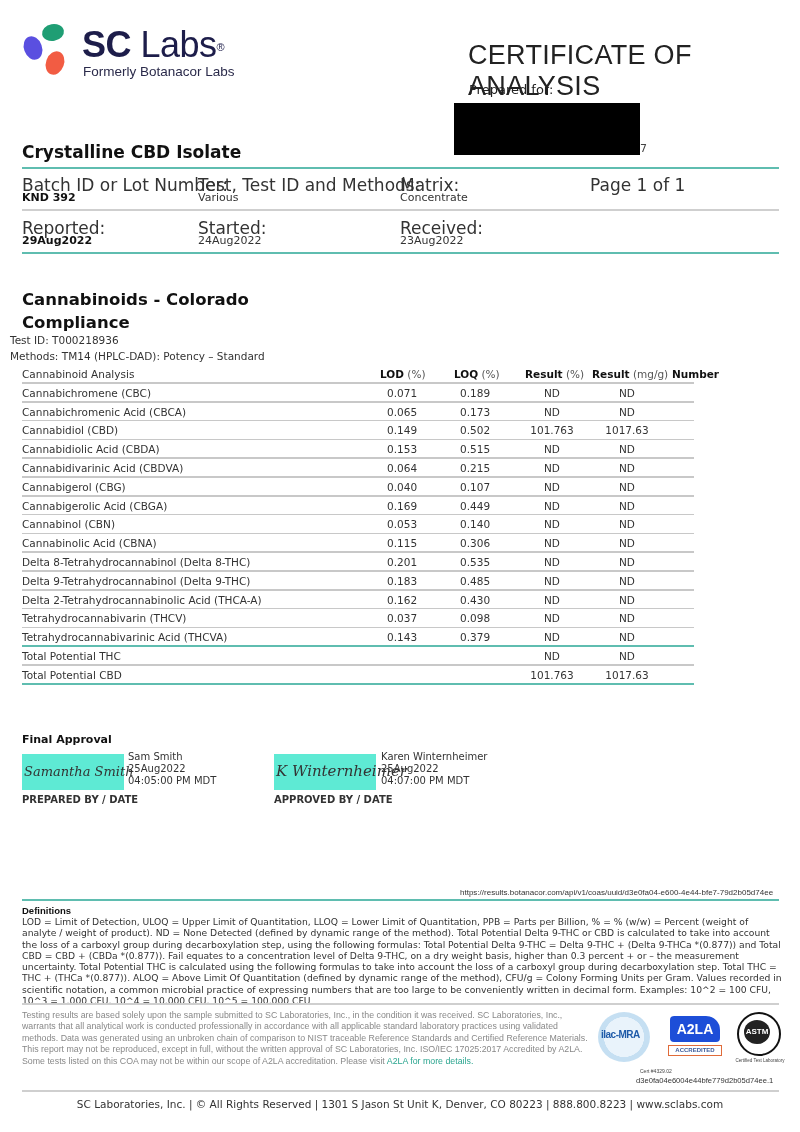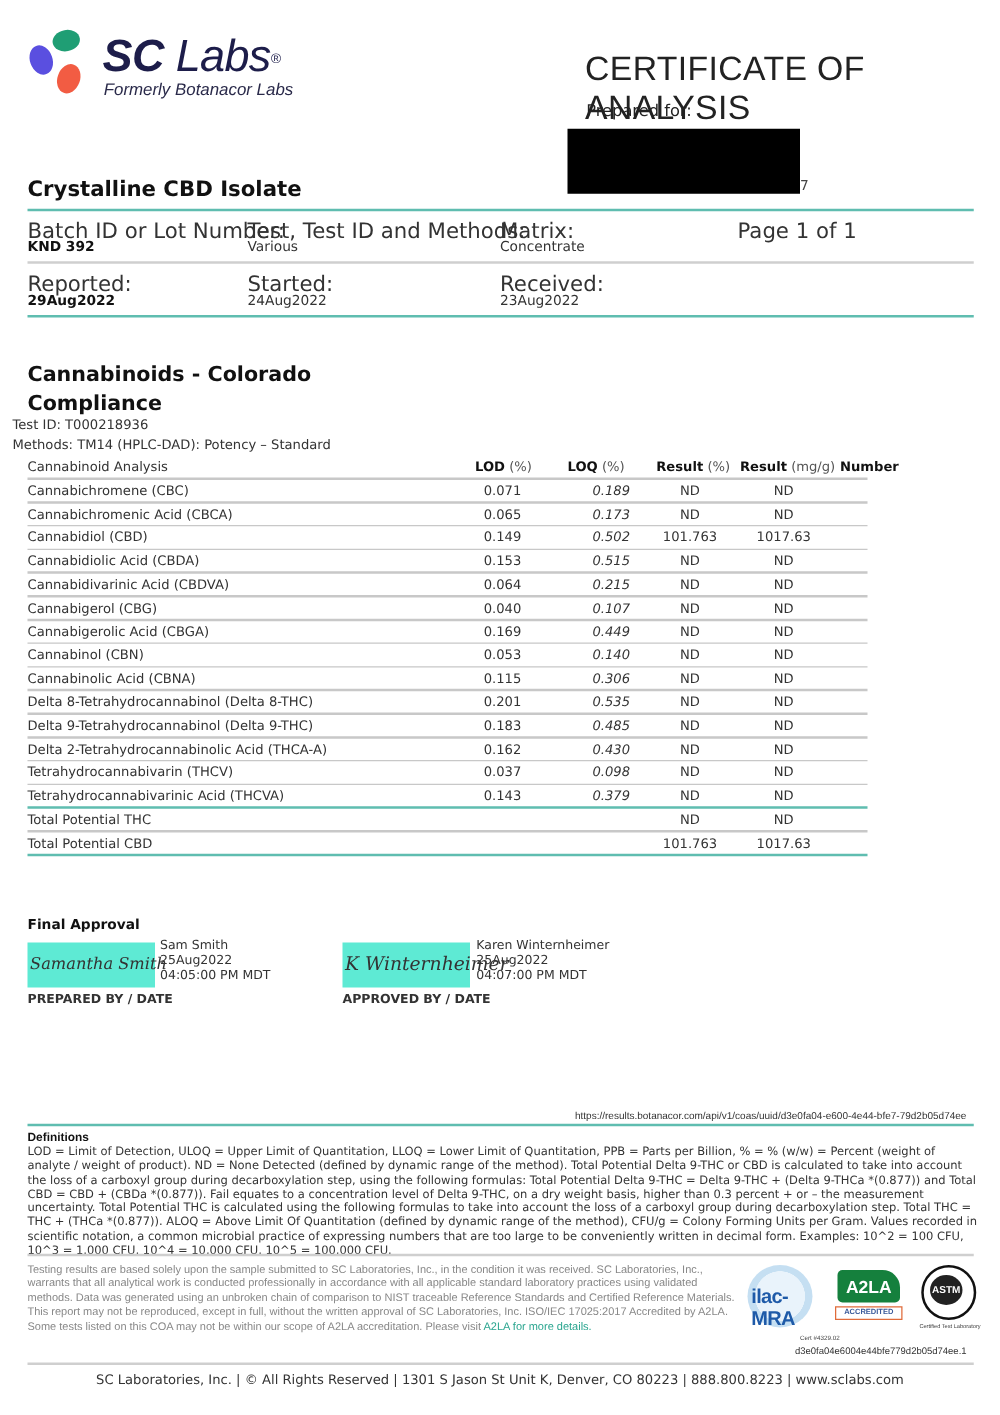--- a/index.html
+++ b/index.html
@@ -2,21 +2,21 @@
 <html><head>
 <meta charset="utf-8">
 <style>
   * { box-sizing: border-box; margin: 0; padding: 0; }
   html, body { width: 800px; height: 1132px; background: #ffffff; overflow: hidden; }
   body { font-family: "DejaVu Sans", sans-serif; color: #222; position: relative; }
 
   .abs { position: absolute; }
 
   
-  .logo { left: 22px; top: 22px; width: 240px; height: 60px; font-style: italic; }
+  .logo { left: 22px; top: 22px; width: 240px; height: 60px; }
   .logo-blob { position: absolute; border-radius: 50%; }
   .blob-green { left: 20px; top: 2px; width: 22px; height: 17px; background: #1f9e74; transform: rotate(-10deg); }
   .blob-purple { left: 2px; top: 14px; width: 18px; height: 24px; background: #5a4fe0; transform: rotate(-20deg); }
   .blob-red { left: 24px; top: 29px; width: 18px; height: 24px; background: #f25c43; transform: rotate(20deg); }
   .logo-name { position: absolute; left: 60px; top: 4px; font-family: "Liberation Sans", sans-serif; font-size: 36px; color: #1d1d4a; letter-spacing: -0.5px; line-height: 38px; }
   .logo-name b { font-weight: 700; }
   .logo-reg { font-size: 11px; vertical-align: top; position: relative; top: 2px; }
   .logo-sub { position: absolute; left: 61px; top: 42px; font-family: "Liberation Sans", sans-serif; font-size: 13.5px; color: #2a2a4a; }
 
   .coa-title { left: 468px; top: 40px; font-family: "Liberation Sans", sans-serif; font-size: 27px; font-weight: 300; color: #222; letter-spacing: 0.3px; }
@@ -40,21 +40,21 @@
   
   .tbl { left: 22px; top: 365px; width: 672px; }
   .row { position: relative; height: 18.8px; font-size: 10.5px; color: #333; }
   .row .cell { position: absolute; top: 3px; }
   .row.line::after { content: ""; position: absolute; left: 0; right: 0; bottom: 0; height: 1.5px; background: #c8c8c8; }
   .row.header .cell { top: 3px; }
   .row.header .hl { font-weight: bold; color: #111; }
   .row.header .unit { font-weight: normal; color: #555; }
   .c-name { left: 0; }
   .c-lod { left: 365px; width: 30px; text-align: center; }
-  .c-loq { left: 452px; width: 30px; text-align: center; font-style: italic; }
+  .c-loq { left: 438px; width: 30px; text-align: center; }
   .c-rp { left: 505px; width: 50px; text-align: center; }
   .c-rm { left: 570px; width: 70px; text-align: center; }
   .c-notes { left: 650px; }
   .row.teal::after { content: ""; position: absolute; left: 0; width: 672px; bottom: 0; height: 2px; background: #5fbdb0; }
   .row.bold .cell { font-weight: bold; color: #111; }
   .header.line::after { width: 672px; }
   .row.data::after, .row.tot::after { right: auto; width: 672px; }
 
   
   .approval-title { left: 22px; top: 733px; font-size: 11px; font-weight: bold; color: #111; }
@@ -65,23 +65,23 @@
 
   
   .url { left: 460px; top: 888px; font-family: "Liberation Sans", sans-serif; font-size: 8px; color: #333; }
   .defs-title { left: 22px; top: 905px; font-family: "Liberation Sans", sans-serif; font-size: 9.5px; font-weight: bold; color: #111; }
   .defs-body { left: 22px; top: 916px; width: 760px; font-size: 9.2px; line-height: 11.3px; color: #333; }
   .disclaimer { left: 22px; top: 1010px; width: 570px; font-family: "Liberation Sans", sans-serif; font-size: 8.8px; line-height: 11.4px; color: #888; }
   .disclaimer a { color: #2aa58f; text-decoration: none; }
 
   .badges { left: 598px; top: 1012px; width: 190px; height: 50px; }
   .badge-ilac { position: absolute; left: 0; top: 0; width: 52px; height: 50px; border-radius: 50%; background: radial-gradient(circle, #e9f3fb 0 55%, #c5dff2 56% 100%); }
-  .badge-ilac span { position: absolute; left: 3px; top: 17px; font-family: "Liberation Sans", sans-serif; font-size: 16px; font-weight: bold; color: #1e5aa8; letter-spacing: -0.5px; }
+  .badge-ilac span { position: absolute; left: 3px; top: 17px; font-family: "Liberation Sans", sans-serif; font-size: 10px; font-weight: bold; color: #1e5aa8; letter-spacing: -0.5px; }
   .badge-a2la { position: absolute; left: 68px; top: 4px; width: 58px; height: 42px; }
-  .a2la-mark { position: absolute; left: 4px; top: 0; width: 50px; height: 26px; background: #15803d; border-radius: 4px 14px 4px 4px; color: #fff; font-family: "Liberation Sans", sans-serif; font-weight: bold; font-size: 14px; text-align: center; line-height: 26px; }
+  .a2la-mark { position: absolute; left: 4px; top: 0; width: 50px; height: 26px; background: #1d4ed8; border-radius: 4px 14px 4px 4px; color: #fff; font-family: "Liberation Sans", sans-serif; font-weight: bold; font-size: 14px; text-align: center; line-height: 26px; }
   .a2la-acc { position: absolute; left: 2px; top: 29px; width: 54px; height: 11px; border: 1.5px solid #e06b3a; font-family: "Liberation Sans", sans-serif; font-size: 6px; font-weight: bold; color: #3a5a9a; text-align: center; line-height: 8px; }
   .badge-astm { position: absolute; left: 133px; top: 0; width: 56px; height: 56px; }
   .astm-ring { position: absolute; left: 6px; top: 0; width: 44px; height: 44px; border: 2px solid #111; border-radius: 50%; }
   .astm-core { position: absolute; left: 13px; top: 8px; width: 26px; height: 24px; background: #222; border-radius: 50%; color: #fff; font-family: "Liberation Sans", sans-serif; font-size: 8px; font-weight: bold; text-align: center; line-height: 24px; }
   .astm-caption { position: absolute; left: 0; top: 46px; width: 58px; font-family: "Liberation Sans", sans-serif; font-size: 4.5px; color: #444; text-align: center; }
   .cert-no { left: 640px; top: 1068px; font-family: "Liberation Sans", sans-serif; font-size: 5px; color: #444; }
   .hash { left: 636px; top: 1076px; font-family: "Liberation Sans", sans-serif; font-size: 7.6px; color: #333; }
 
   .bottom-rule { left: 22px; top: 1090px; width: 757px; height: 2px; background: #cfcfcf; }
   .bottom-line { left: 0; top: 1098px; width: 800px; text-align: center; font-size: 10.5px; color: #333; }

